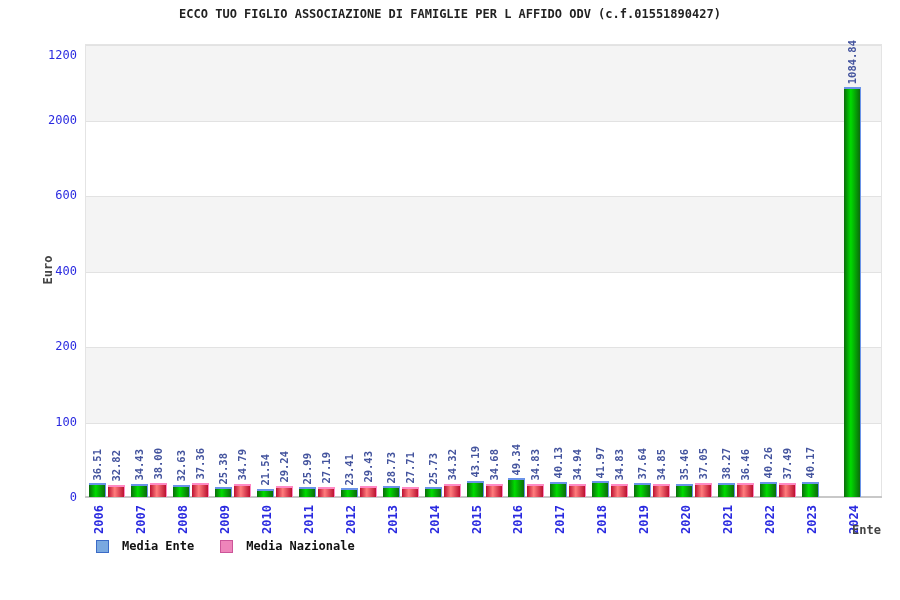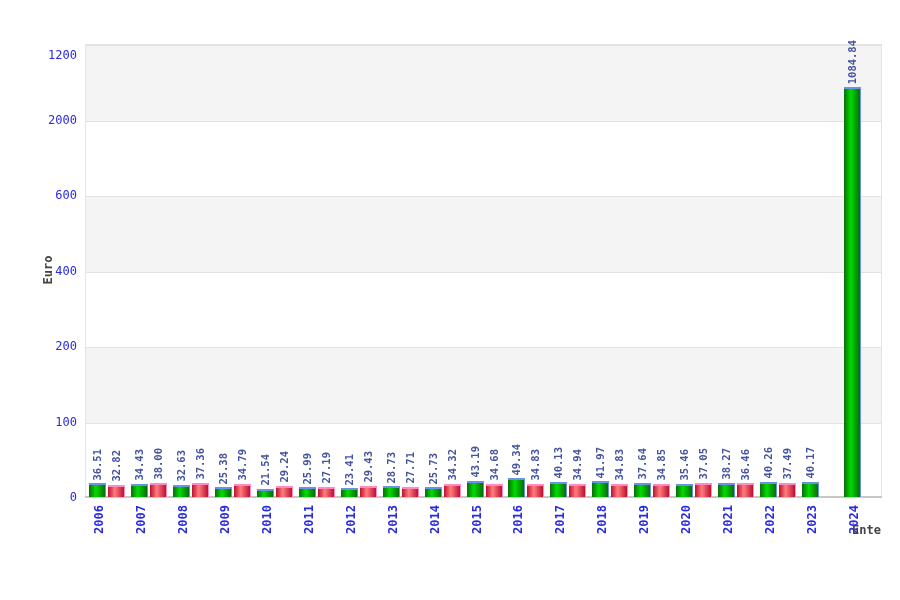--- a/index.html
+++ b/index.html
@@ -63,20 +63,21 @@
   }
   .legend .sw {
     display:inline-block; width:13px; height:13px; margin-right:13px;
   }
   .legend .legend-label { margin-right:26px; white-space:nowrap; }
 </style>
 </head>
 <body>
 
 <div class="canvas">
+  <div class="title">ECCO TUO FIGLIO ASSOCIAZIONE DI FAMIGLIE PER L AFFIDO ODV (c.f.01551890427)</div>
   <div class="ylabel">Euro</div>
   <div class="plot">
       <div class="band" style="top: 0px; height: 75.5px; background: rgb(244, 244, 244);"></div>
       <div class="band" style="top: 75.5px; height: 75.5px; background: rgb(255, 255, 255);"></div>
       <div class="band" style="top: 151px; height: 75.5px; background: rgb(244, 244, 244);"></div>
       <div class="band" style="top: 226.5px; height: 75.5px; background: rgb(255, 255, 255);"></div>
       <div class="band" style="top: 302px; height: 75.5px; background: rgb(244, 244, 244);"></div>
       <div class="band" style="top: 377.5px; height: 75.5px; background: rgb(255, 255, 255);"></div>
       <div class="gridline" style="top: 377.5px; background: rgb(226, 226, 226);"></div>
       <div class="gridline" style="top: 302px; background: rgb(226, 226, 226);"></div>
@@ -182,13 +183,19 @@
       <div class="xtick" style="left: 554.395px; top: 505px; color: rgb(42, 42, 224);">2017</div>
       <div class="xtick" style="left: 596.342px; top: 505px; color: rgb(42, 42, 224);">2018</div>
       <div class="xtick" style="left: 638.289px; top: 505px; color: rgb(42, 42, 224);">2019</div>
       <div class="xtick" style="left: 680.237px; top: 505px; color: rgb(42, 42, 224);">2020</div>
       <div class="xtick" style="left: 722.184px; top: 505px; color: rgb(42, 42, 224);">2021</div>
       <div class="xtick" style="left: 764.132px; top: 505px; color: rgb(42, 42, 224);">2022</div>
       <div class="xtick" style="left: 806.079px; top: 505px; color: rgb(42, 42, 224);">2023</div>
       <div class="xtick" style="left: 848.026px; top: 505px; color: rgb(42, 42, 224);">2024</div>
     </div>
   <div class="xlabel">Ente</div>
+  <div class="legend">
+    <span class="sw" id="sw0" style="background: rgb(122, 169, 224); border: 1px solid rgb(59, 107, 199);"></span>
+    <span class="legend-label">Media Ente</span>
+    <span class="sw" id="sw1" style="background: rgb(238, 133, 186); border: 1px solid rgb(204, 85, 153);"></span>
+    <span class="legend-label">Media Nazionale</span>
+  </div>
 </div>
 
 </body></html>

